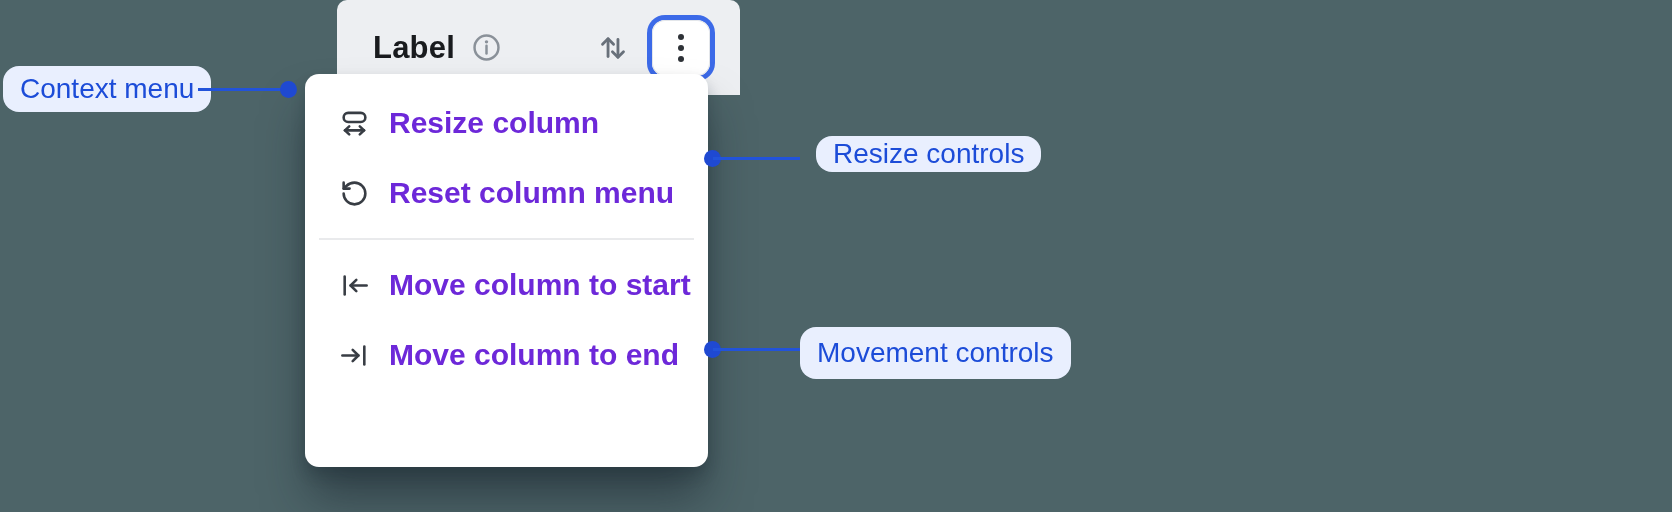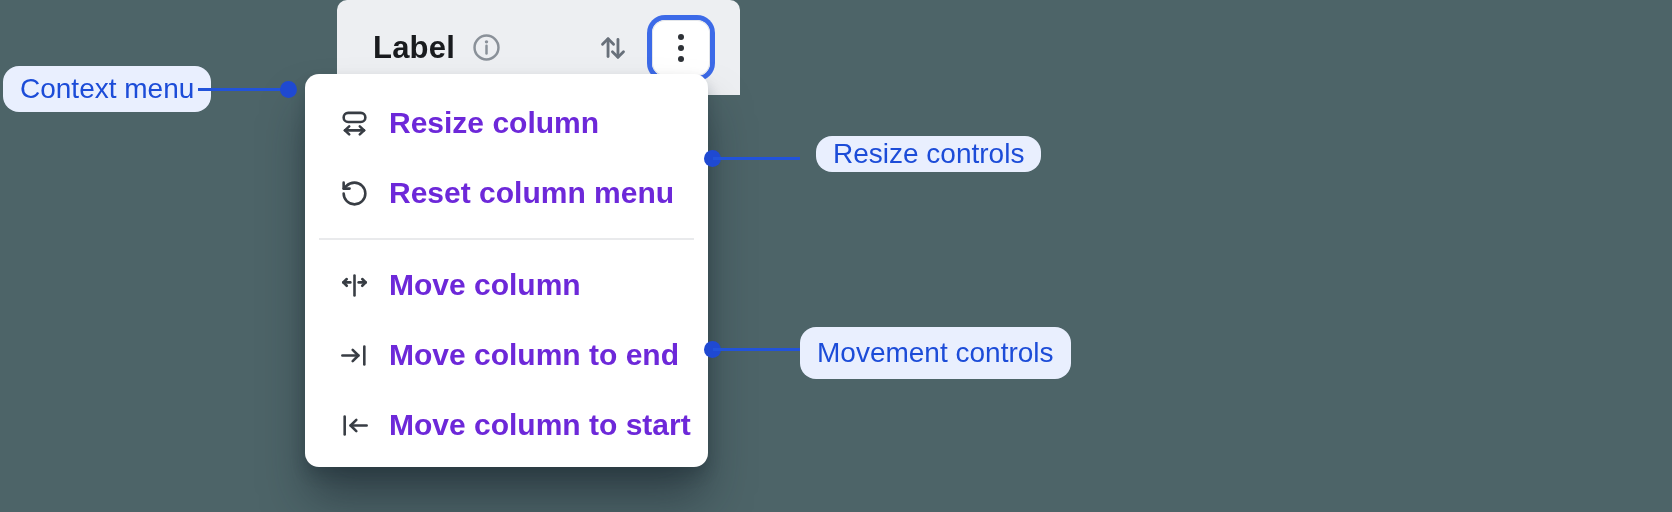--- a/index.html
+++ b/index.html
@@ -125,53 +125,41 @@
         <g class="mi-stroke">
           <path d="M3.6 12a8.4 8.4 0 1 0 8.4-8.4 9.1 9.1 0 0 0-6.3 2.56L3.6 8.2"></path>
           <path d="M3.6 3.6v4.6h4.6"></path>
         </g>
       </svg>
       <span class="menu-label">Reset column menu</span>
     </div>
 
     <hr class="menu-divider">
 
+
     <div class="menu-item">
       <svg viewBox="0 0 24 24">
         <g class="mi-stroke">
-          <path d="M12 4.2v15.6"></path>
-          <path d="M8.8 9.6H3.4"></path>
-          <path d="m6 7 -2.7 2.6L6 12.2"></path>
-          <path d="M15.2 9.6h5.4"></path>
-          <path d="m18 7 2.7 2.6L18 12.2"></path>
+          <path d="M4.4 5v14"></path>
+          <path d="M21.4 12H9"></path>
+          <path d="m13.4 7.6-4.4 4.4 4.4 4.4"></path>
         </g>
       </svg>
-      <span class="menu-label">Move column</span>
+      <span class="menu-label">Move column to start</span>
     </div>
 
     <div class="menu-item">
       <svg viewBox="0 0 24 24">
         <g class="mi-stroke">
           <path d="M19.6 5v14"></path>
           <path d="M2.6 12H15"></path>
           <path d="m10.6 7.6 4.4 4.4-4.4 4.4"></path>
         </g>
       </svg>
       <span class="menu-label">Move column to end</span>
-    </div>
-
-    <div class="menu-item">
-      <svg viewBox="0 0 24 24">
-        <g class="mi-stroke">
-          <path d="M4.4 5v14"></path>
-          <path d="M21.4 12H9"></path>
-          <path d="m13.4 7.6-4.4 4.4 4.4 4.4"></path>
-        </g>
-      </svg>
-      <span class="menu-label">Move column to start</span>
     </div>
 
   </div>
 
   <div class="pill pill-context">Context menu</div>
   <div class="ann-line line-context"></div>
   <div class="ann-dot dot-context"></div>
 
   <div class="ann-dot dot-resize"></div>
   <div class="ann-line line-resize"></div>

